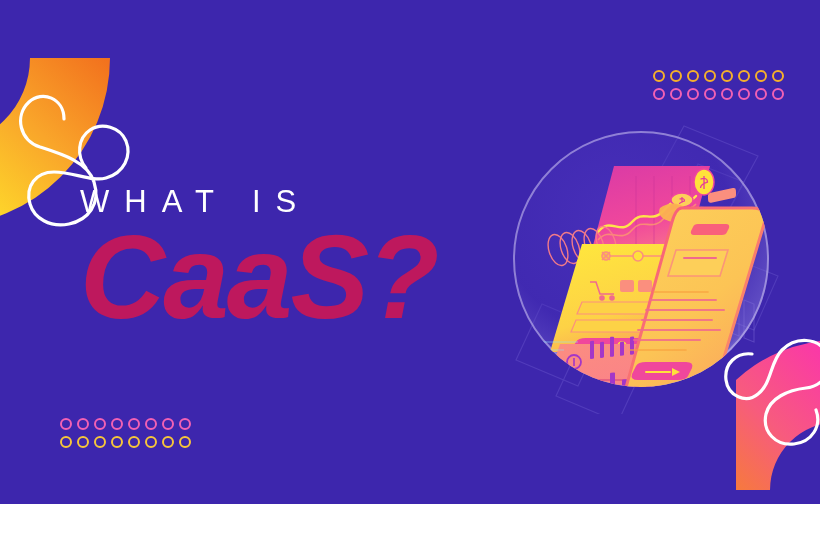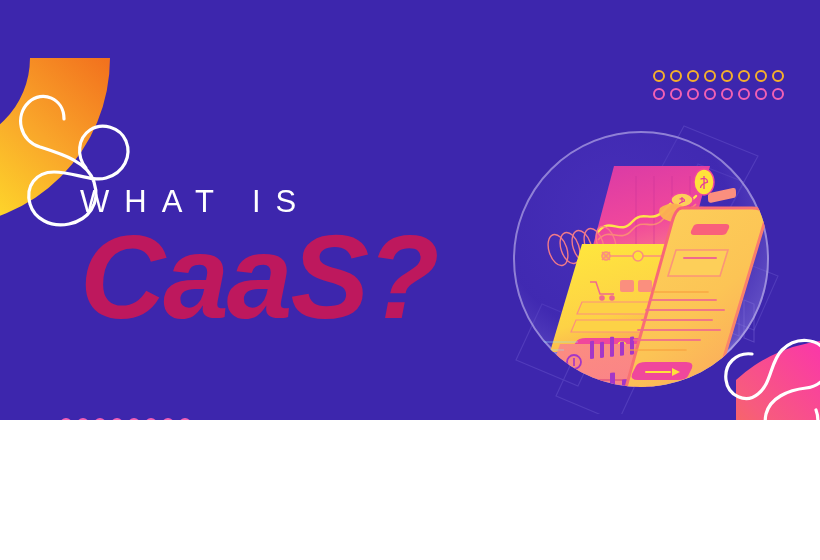--- a/index.html
+++ b/index.html
@@ -1,19 +1,19 @@
 <!DOCTYPE html>
 <html><head>
 <meta charset="utf-8">
 <style>
   html,body{margin:0;padding:0;background:#ffffff;}
   *{box-sizing:border-box;}
   .stage{
     position:relative;
-    width:820px;height:420px;
+    width:820px;height:504px;
     overflow:hidden;
     font-family:"Liberation Sans", sans-serif;
   }
   .bg{position:absolute;inset:0;background:#3d26ad;}
 
   
   .arc{position:absolute;pointer-events:none;}
   .arc svg{display:block;}
 
   

